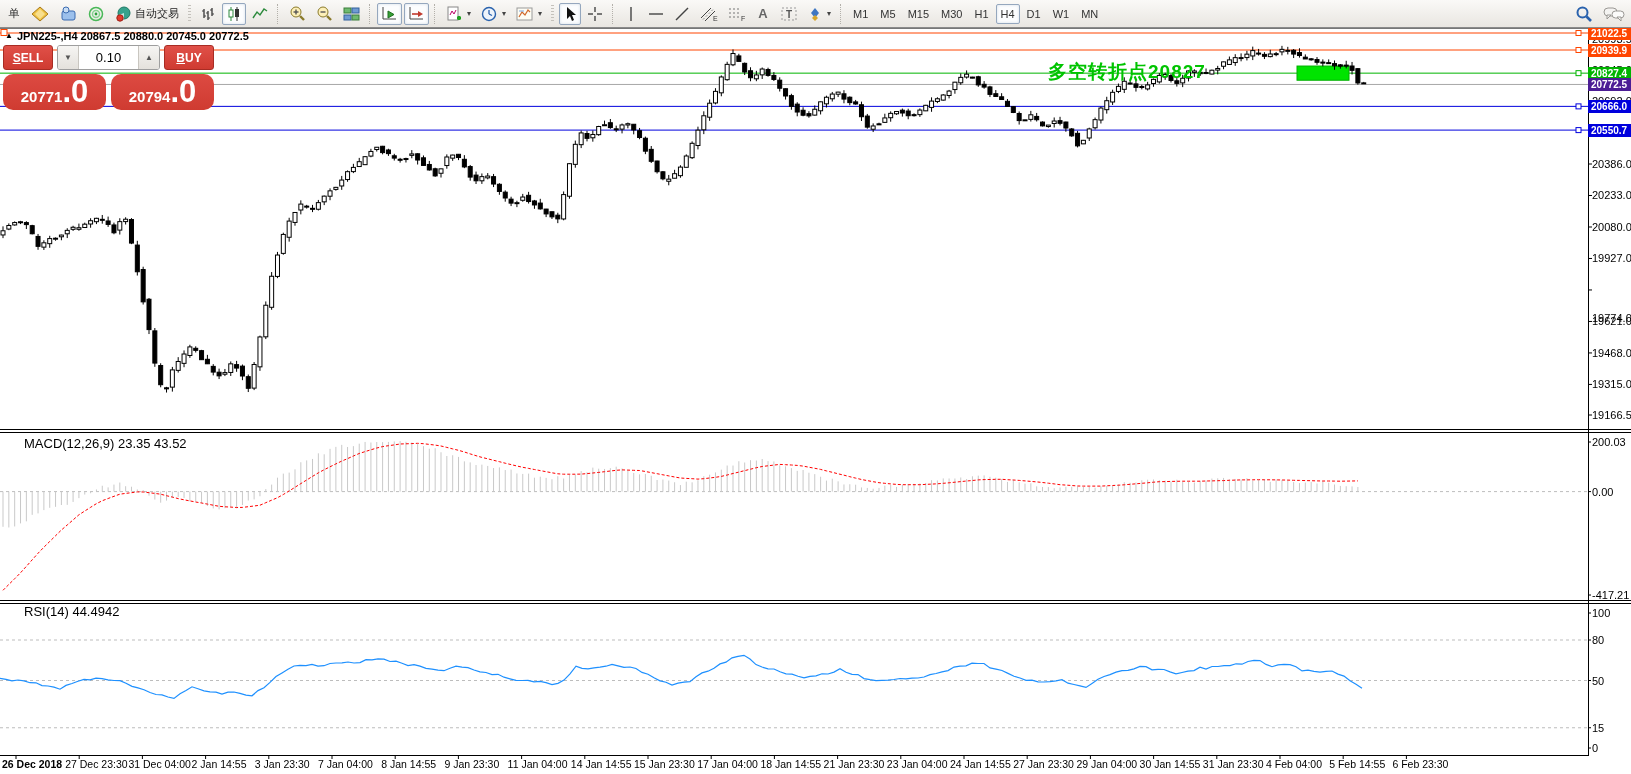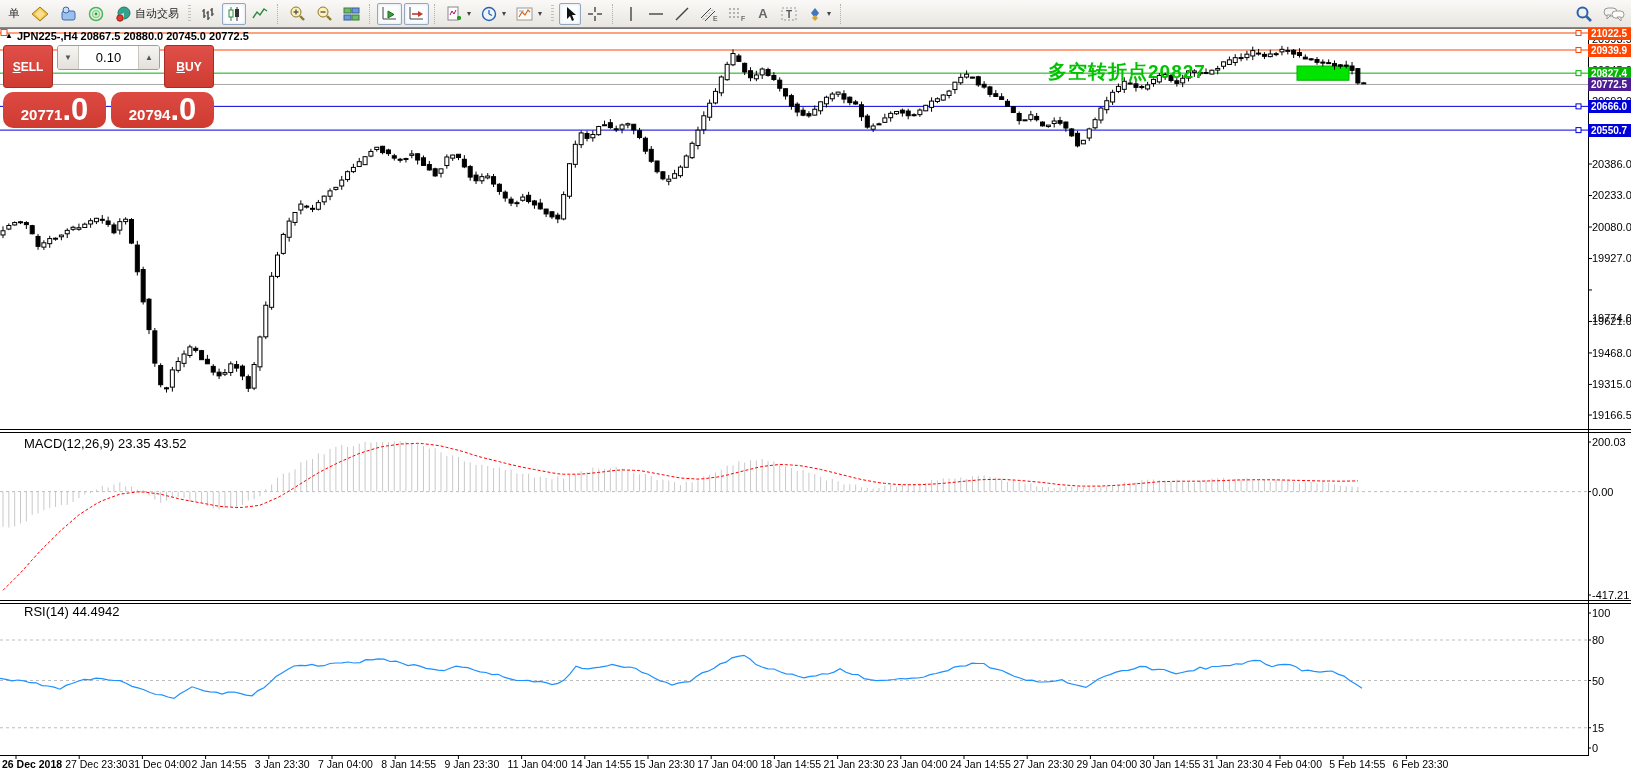--- a/index.html
+++ b/index.html
@@ -31,21 +31,21 @@
   .scale-label{position:absolute;left:1592px;font-size:11px;color:#000;z-index:3;
     height:12px;line-height:12px;}
   .px-label{position:absolute;left:1588px;width:43px;height:13px;line-height:13px;z-index:4;
     font-size:10px;font-weight:bold;color:#fff;padding-left:3px;box-sizing:border-box;white-space:nowrap;}
   .date-label{position:absolute;top:758px;font-size:10.5px;color:#000;white-space:nowrap;z-index:3;}
   .date-label.year{font-weight:bold;}
   
   .trade-panel{position:absolute;left:3px;top:45px;width:211px;z-index:7;}
   .tp-row{display:flex;gap:4px;align-items:stretch;}
   .tp-btn{background:linear-gradient(#e05048,#cf3b31);border:1px solid #a82c24;border-radius:3px;
-    color:#fff;font-size:12px;font-weight:bold;height:43px;flex:0 0 50px;
+    color:#fff;font-size:12px;font-weight:bold;height:25px;flex:0 0 50px;
     display:flex;align-items:center;justify-content:center;cursor:default;}
   .tp-btn span{display:block;}
   .tp-btn span::first-letter{text-decoration:underline;}
   .spinner{display:flex;border:1px solid #9e9e9e;border-radius:3px;overflow:hidden;height:25px;
     background:#fff;flex:1;box-sizing:border-box;}
   .spin-btn{width:21px;background:linear-gradient(#f6f5f3,#e4e1dc);border:none;color:#555;
     font-size:8px;padding:0;cursor:default;}
   .spin-dn{border-right:1px solid #c9c6c0;} .spin-up{border-left:1px solid #c9c6c0;}
   .vol{flex:1;width:40px;text-align:center;font-size:13px;color:#000;border:none;outline:none;
     font-family:"Liberation Sans",sans-serif;}
@@ -1017,20 +1017,31 @@
       </svg>
   </span>
   <span class="tb-btn">
     <svg class="icon-svg" width="14" height="16">
         <polygon points="7,2 11,7 7,12 3,7" fill="#3f76c2"></polygon>
         <polygon points="7,9 10,12 7,15 4,12" fill="#d8a62c"></polygon>
       </svg>
     <span class="caret">▾</span>
   </span>
   <span class="tb-sep"></span>
+  <span id="tf-group" style="display:flex;align-items:center;">
+      <button class="tb-btn tf-btn">M1</button>
+      <button class="tb-btn tf-btn">M5</button>
+      <button class="tb-btn tf-btn">M15</button>
+      <button class="tb-btn tf-btn">M30</button>
+      <button class="tb-btn tf-btn">H1</button>
+      <button class="tb-btn tf-btn active">H4</button>
+      <button class="tb-btn tf-btn">D1</button>
+      <button class="tb-btn tf-btn">W1</button>
+      <button class="tb-btn tf-btn">MN</button>
+    </span>
   <div class="tb-right">
     <span>
       <svg class="icon-svg" width="18" height="18">
           <circle cx="7.5" cy="7.5" r="5" fill="none" stroke="#2a62ad" stroke-width="2"></circle>
           <line x1="11.5" y1="11.5" x2="16" y2="16" stroke="#2a62ad" stroke-width="2.6"></line>
         </svg>
     </span>
     <span>
       <svg class="icon-svg" width="22" height="18">
           <rect x="1" y="3" width="13" height="8" rx="4" fill="#f4f3f1" stroke="#9a9894"></rect>

